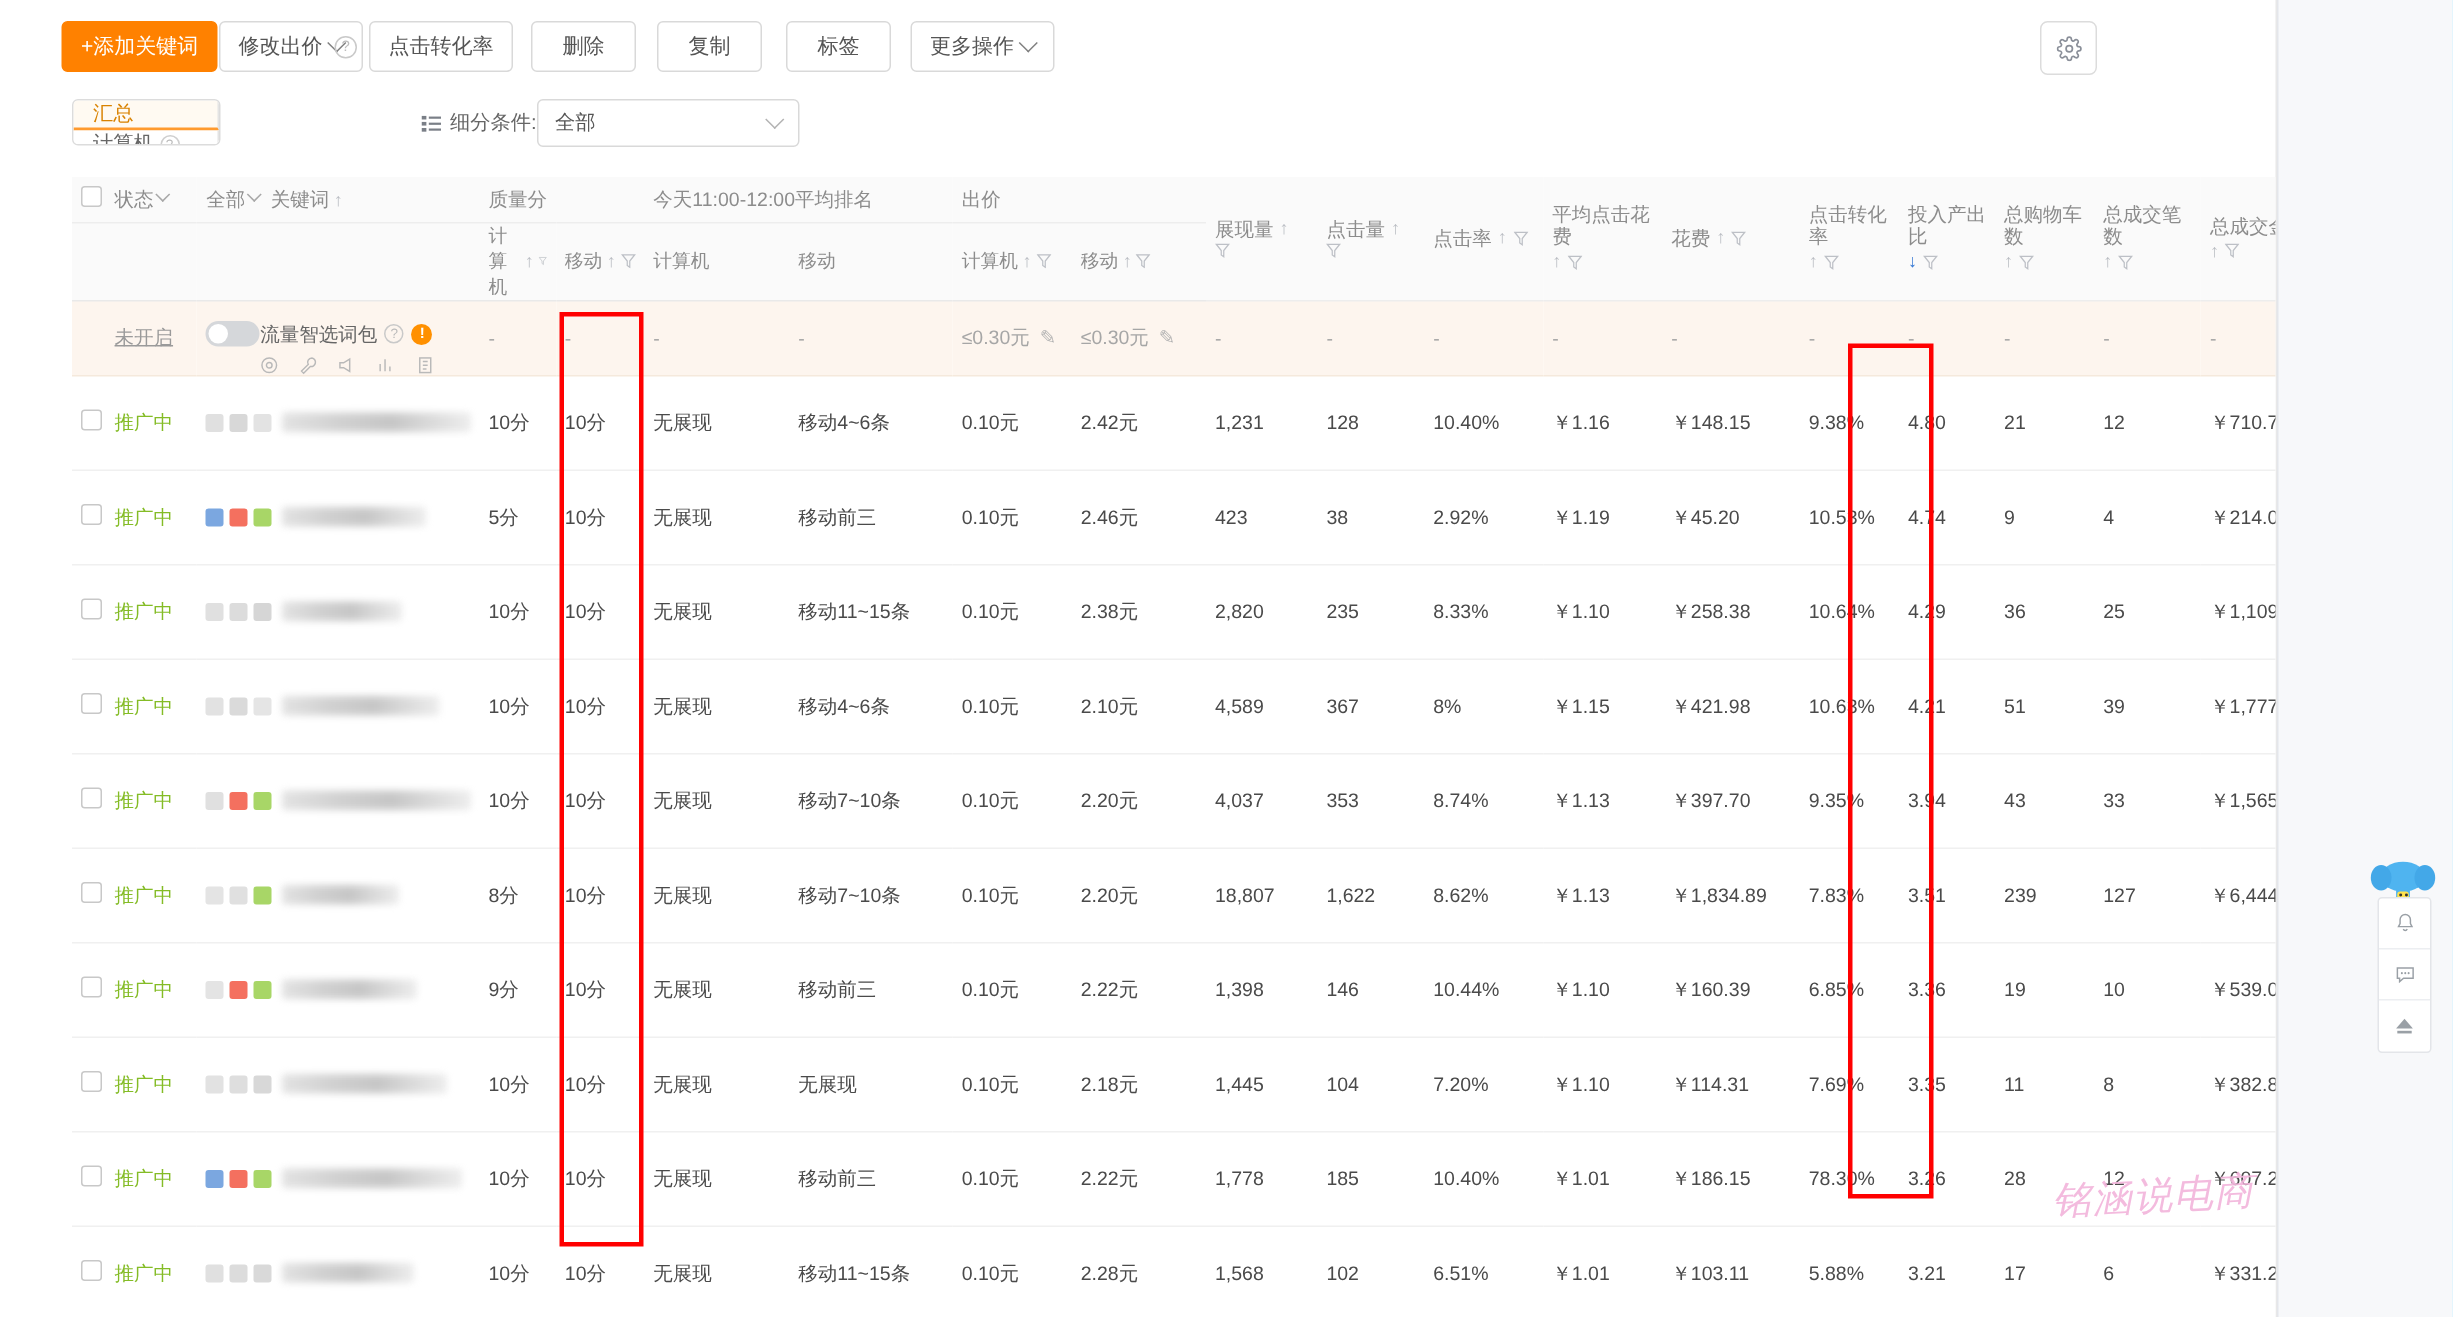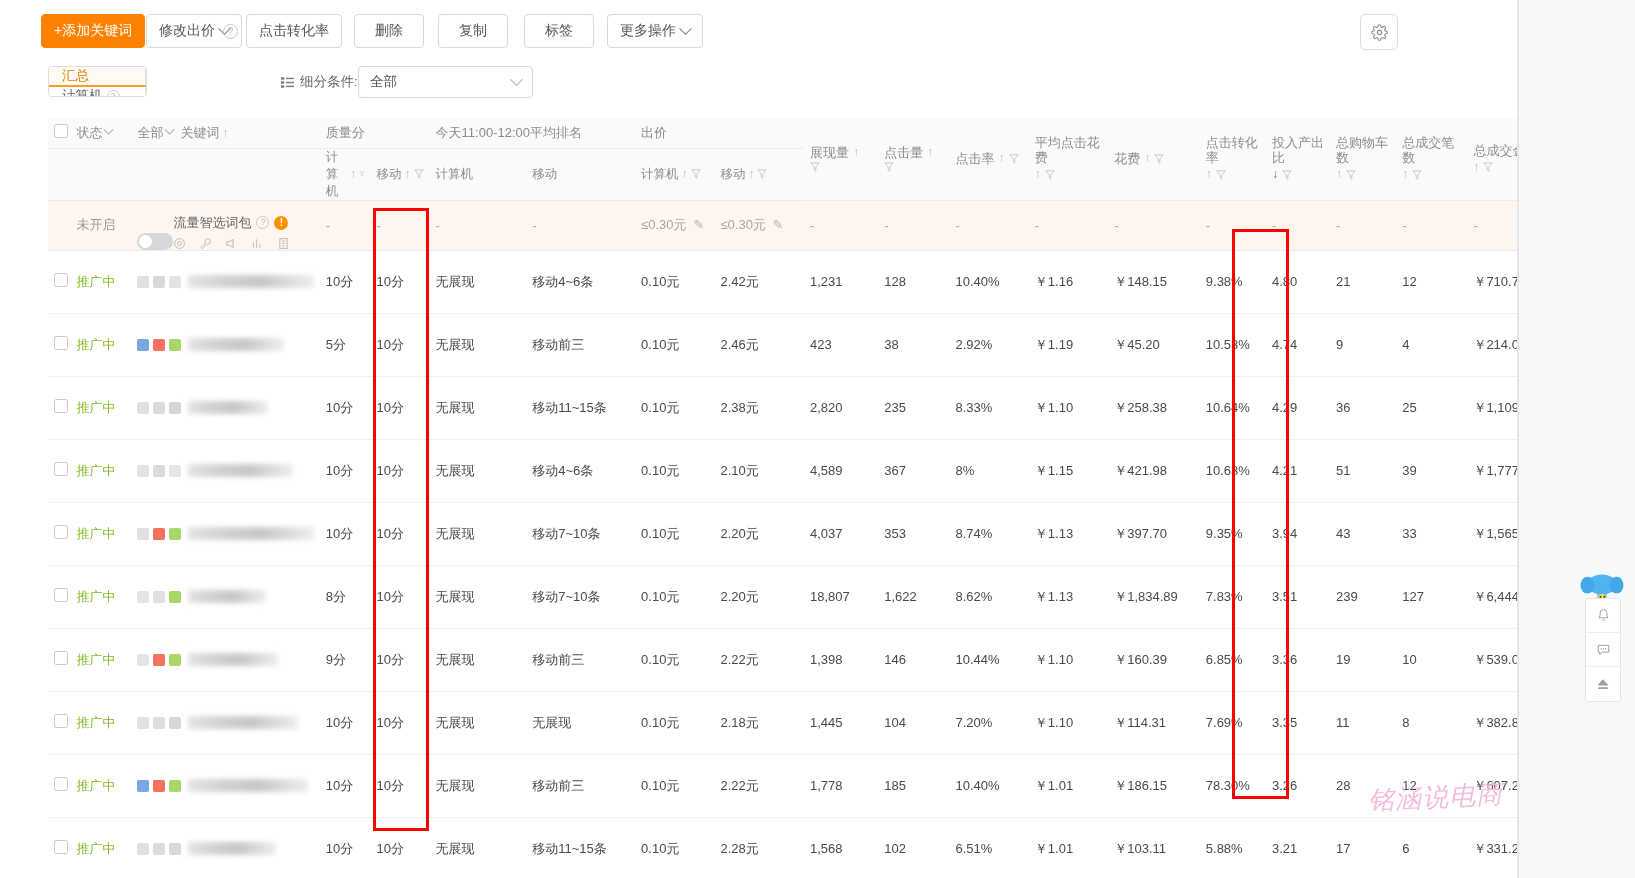--- a/index.html
+++ b/index.html
@@ -219,21 +219,21 @@
 
   .cb {
     width: 14px; height: 14px;
     border: 1px solid #c8c8c8;
     border-radius: 2.5px;
     background: #fff;
     display: inline-block;
     cursor: pointer;
   }
   .status-on { color: #84bc26; font-size: 13px; }
-  .status-off { color: #9a9a9a; font-size: 13px; }
+  .status-off { color: #9a9a9a; font-size: 13px; text-decoration: underline; }
 
   .toggle {
     width: 36px; height: 17px;
     border-radius: 9px;
     background: #d5d7da;
     position: relative;
     display: inline-block;
     cursor: pointer;
   }
   .toggle:after {
@@ -557,21 +557,21 @@
         </thead>
 
         <tbody>
 
           <tr class="smartrow">
             <td></td>
             <td>
               <span class="status-off">未开启</span>
             </td>
             <td>
-              <div style="display:flex; align-items:flex-end; gap:0;margin-top:13px;">
+              <div style="display:flex; align-items:flex-start; gap:0;margin-top:13px;">
                 <span class="toggle"></span>
                 <div>
                   <div class="smart-name">
                     <span>流量智选词包</span>
                     <span class="qmark">?</span>
                     <span class="infodot">!</span>
                   </div>
                   <div class="smart-icons">
                     <svg width="13" height="13" viewBox="0 0 16 16" fill="none" stroke="currentColor" stroke-width="1.2">
                         <circle cx="8" cy="8" r="2.3"></circle>

